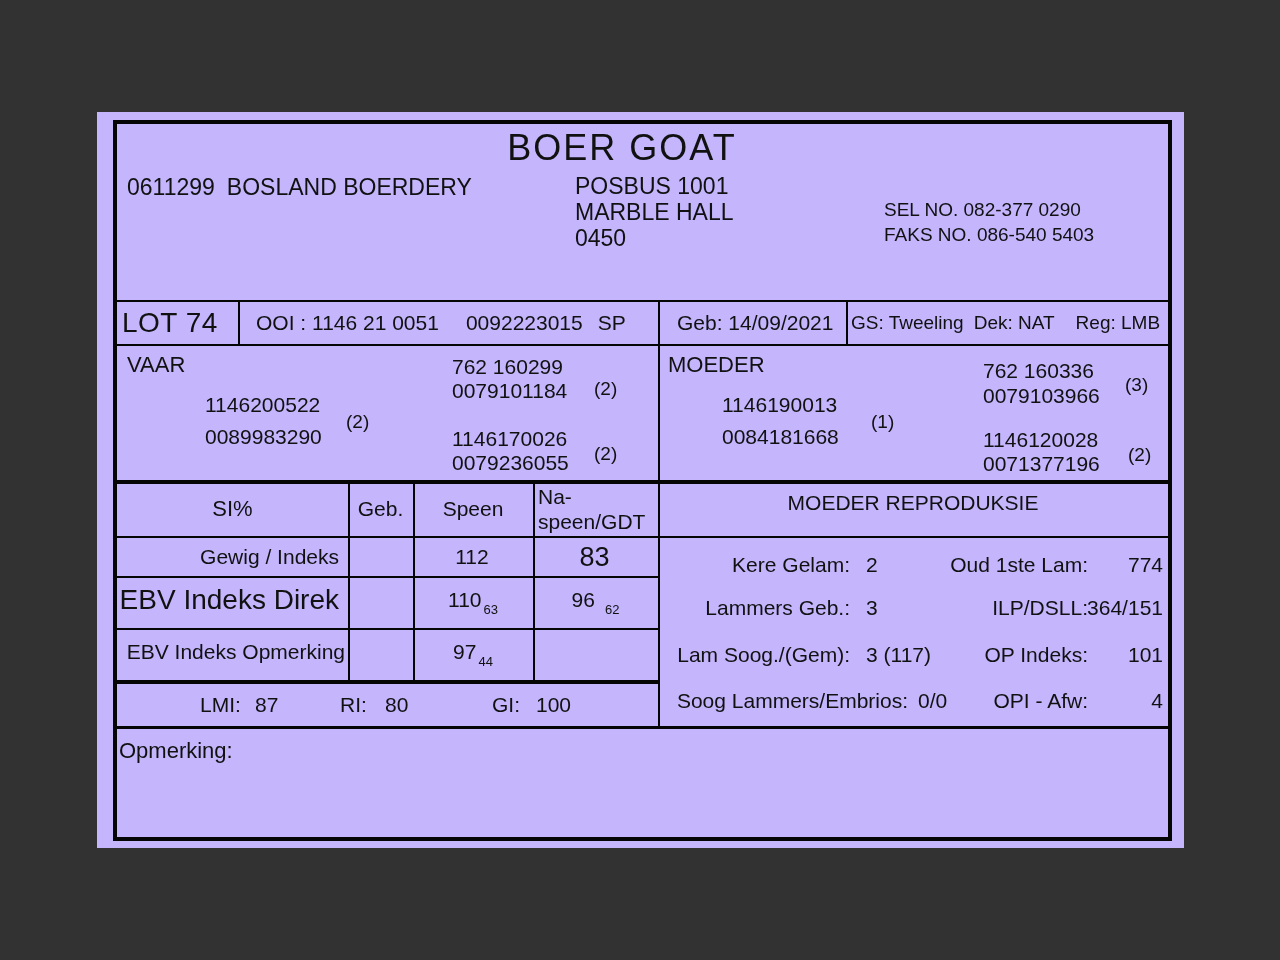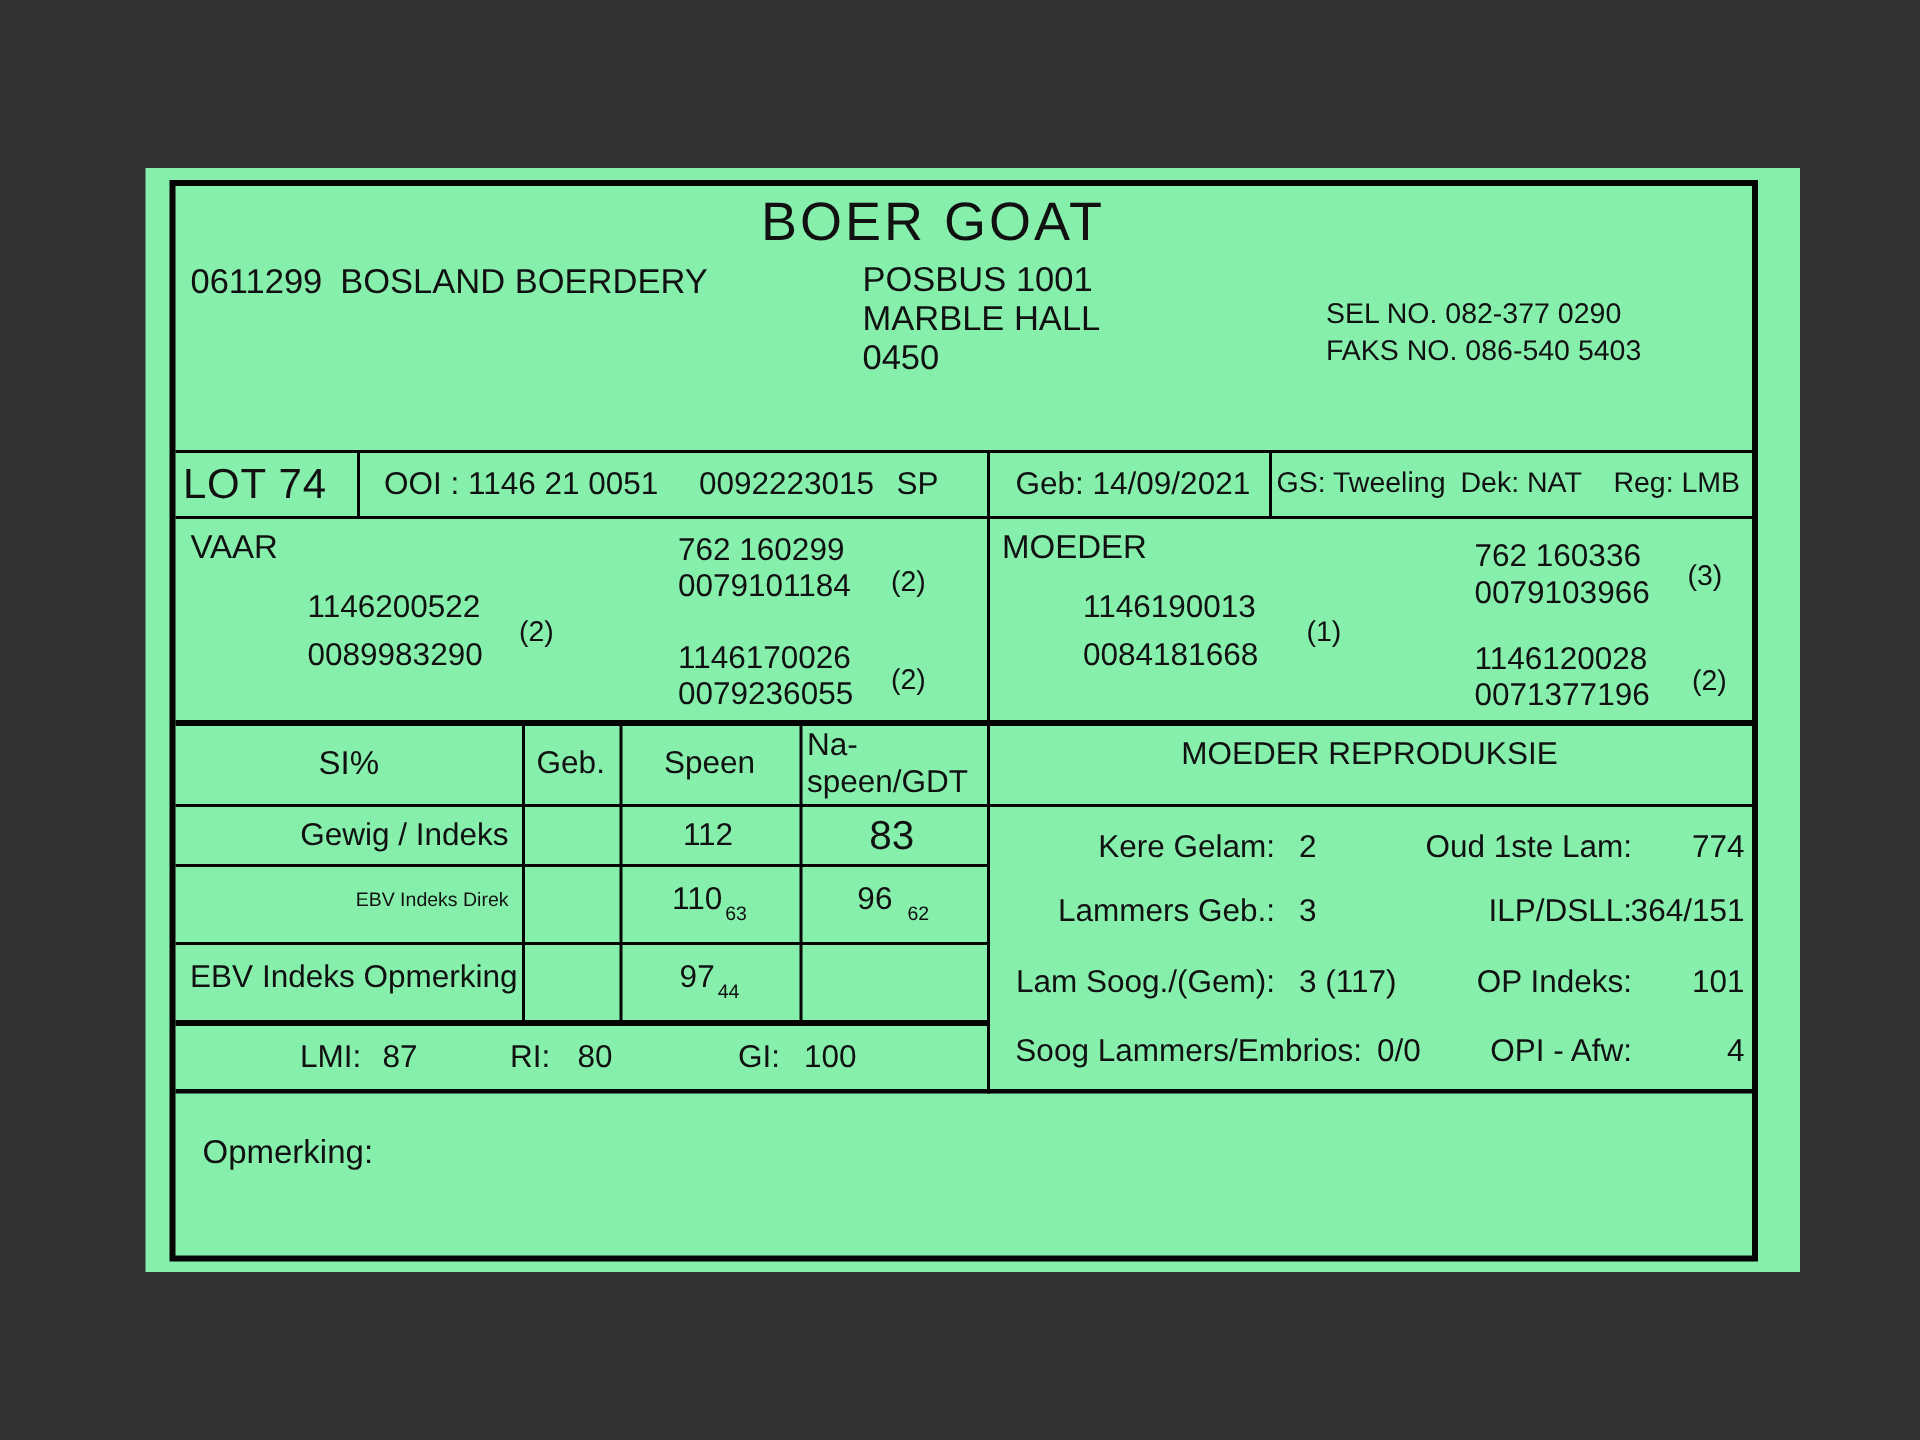--- a/index.html
+++ b/index.html
@@ -2,21 +2,21 @@
 <html><head>
 <meta charset="utf-8">
 <style>
   html,body{margin:0;padding:0;}
   body{
     width:1280px;height:960px;overflow:hidden;
     background:#323232;
     font-family:"Liberation Sans","DejaVu Sans",sans-serif;
     color:#111;
   }
-  .card{position:absolute;left:97px;top:112px;width:1087px;height:736px;background:#86efac;padding-left:16px;}
+  .card{position:absolute;left:97px;top:112px;width:1087px;height:736px;background:#c4b5fd;}
   .inner{position:absolute;left:16px;top:8px;width:1051px;height:713px;border:4px solid #050505;}
   .t{position:absolute;white-space:nowrap;}
   .ln{position:absolute;background:#050505;}
   .title{position:absolute;left:0;top:4px;width:1010px;text-align:center;
          font-size:36px;letter-spacing:2px;line-height:40px;white-space:nowrap;}
   .h23{font-size:23px;line-height:26px;}
   .h19{font-size:19px;line-height:25px;}
   .b21{font-size:21px;line-height:24px;}
   .b22{font-size:22px;line-height:24px;}
   .cnt{font-size:19px;line-height:22px;}
@@ -109,21 +109,21 @@
     <div class="cell" style="left:0;top:358px;width:231px;height:54px;line-height:54px;font-size:22px;">SI%</div>
     <div class="cell" style="left:231px;top:358px;width:65px;height:54px;line-height:54px;font-size:21px;">Geb.</div>
     <div class="cell" style="left:296px;top:358px;width:120px;height:54px;line-height:54px;font-size:21px;">Speen</div>
     <div class="cell naspeen-hdr" style="left:421px;top:360px;width:130px;font-size:21px;text-align:left;">Na-
 speen/GDT</div>
 
     <div class="cell right" style="left:0;top:414px;width:222px;height:29px;line-height:38px;font-size:21px;">Gewig / Indeks</div>
     <div class="cell" style="left:296px;top:414px;width:120px;height:38px;line-height:38px;font-size:21px;"><span>112</span><span class="sub"></span></div>
     <div class="cell" style="left:416px;top:414px;width:125px;height:38px;line-height:38px;font-size:27px;"><span>83</span><span class="sub"></span></div>
 
-    <div class="cell right" style="left:0;top:454px;width:222px;height:50px;line-height:44px;font-size:13px;">EBV Indeks Direk</div>
+    <div class="cell right" style="left:0;top:454px;width:222px;height:50px;line-height:44px;font-size:28px;">EBV Indeks Direk</div>
     <div class="cell" style="left:296px;top:454px;width:120px;height:50px;line-height:44px;font-size:21px;"><span>110</span><span class="sub">63</span></div>
     <div class="cell" style="left:416px;top:454px;width:125px;height:50px;line-height:44px;font-size:21px;"><span>96</span><span class="sub" style="margin-left:10px;">62</span></div>
 
     <div class="cell right" style="left:0;top:506px;width:228px;height:50px;line-height:44px;font-size:21px;">EBV Indeks Opmerking</div>
     <div class="cell" style="left:296px;top:506px;width:120px;height:50px;line-height:44px;font-size:21px;"><span>97</span><span class="sub">44</span></div>
     <div class="cell" style="left:416px;top:506px;width:125px;height:50px;line-height:44px;font-size:21px;"><span></span><span class="sub"></span></div>
 
     <div class="t" style="left:0;top:560px;width:541px;height:42px;line-height:42px;font-size:21px;">
       <span class="t" style="left:83px;">LMI:</span>
       <span class="t" style="left:138px;">87</span>
@@ -155,16 +155,16 @@
         <span class="v2">101</span>
       </div>
       <div class="repro-row row-soog" style="top:206px;">
         <span class="l1">Soog Lammers/Embrios:</span>
         <span class="v1">0/0</span>
         <span class="l2">OPI - Afw:</span>
         <span class="v2">4</span>
       </div>
     </div>
 
-    <div class="t b22" style="left:2px;top:632px;margin-left:16px;">Opmerking:</div>
+    <div class="t b22" style="left:2px;top:615px;">Opmerking:</div>
 
   </div>
 </div>
 
 </body></html>

